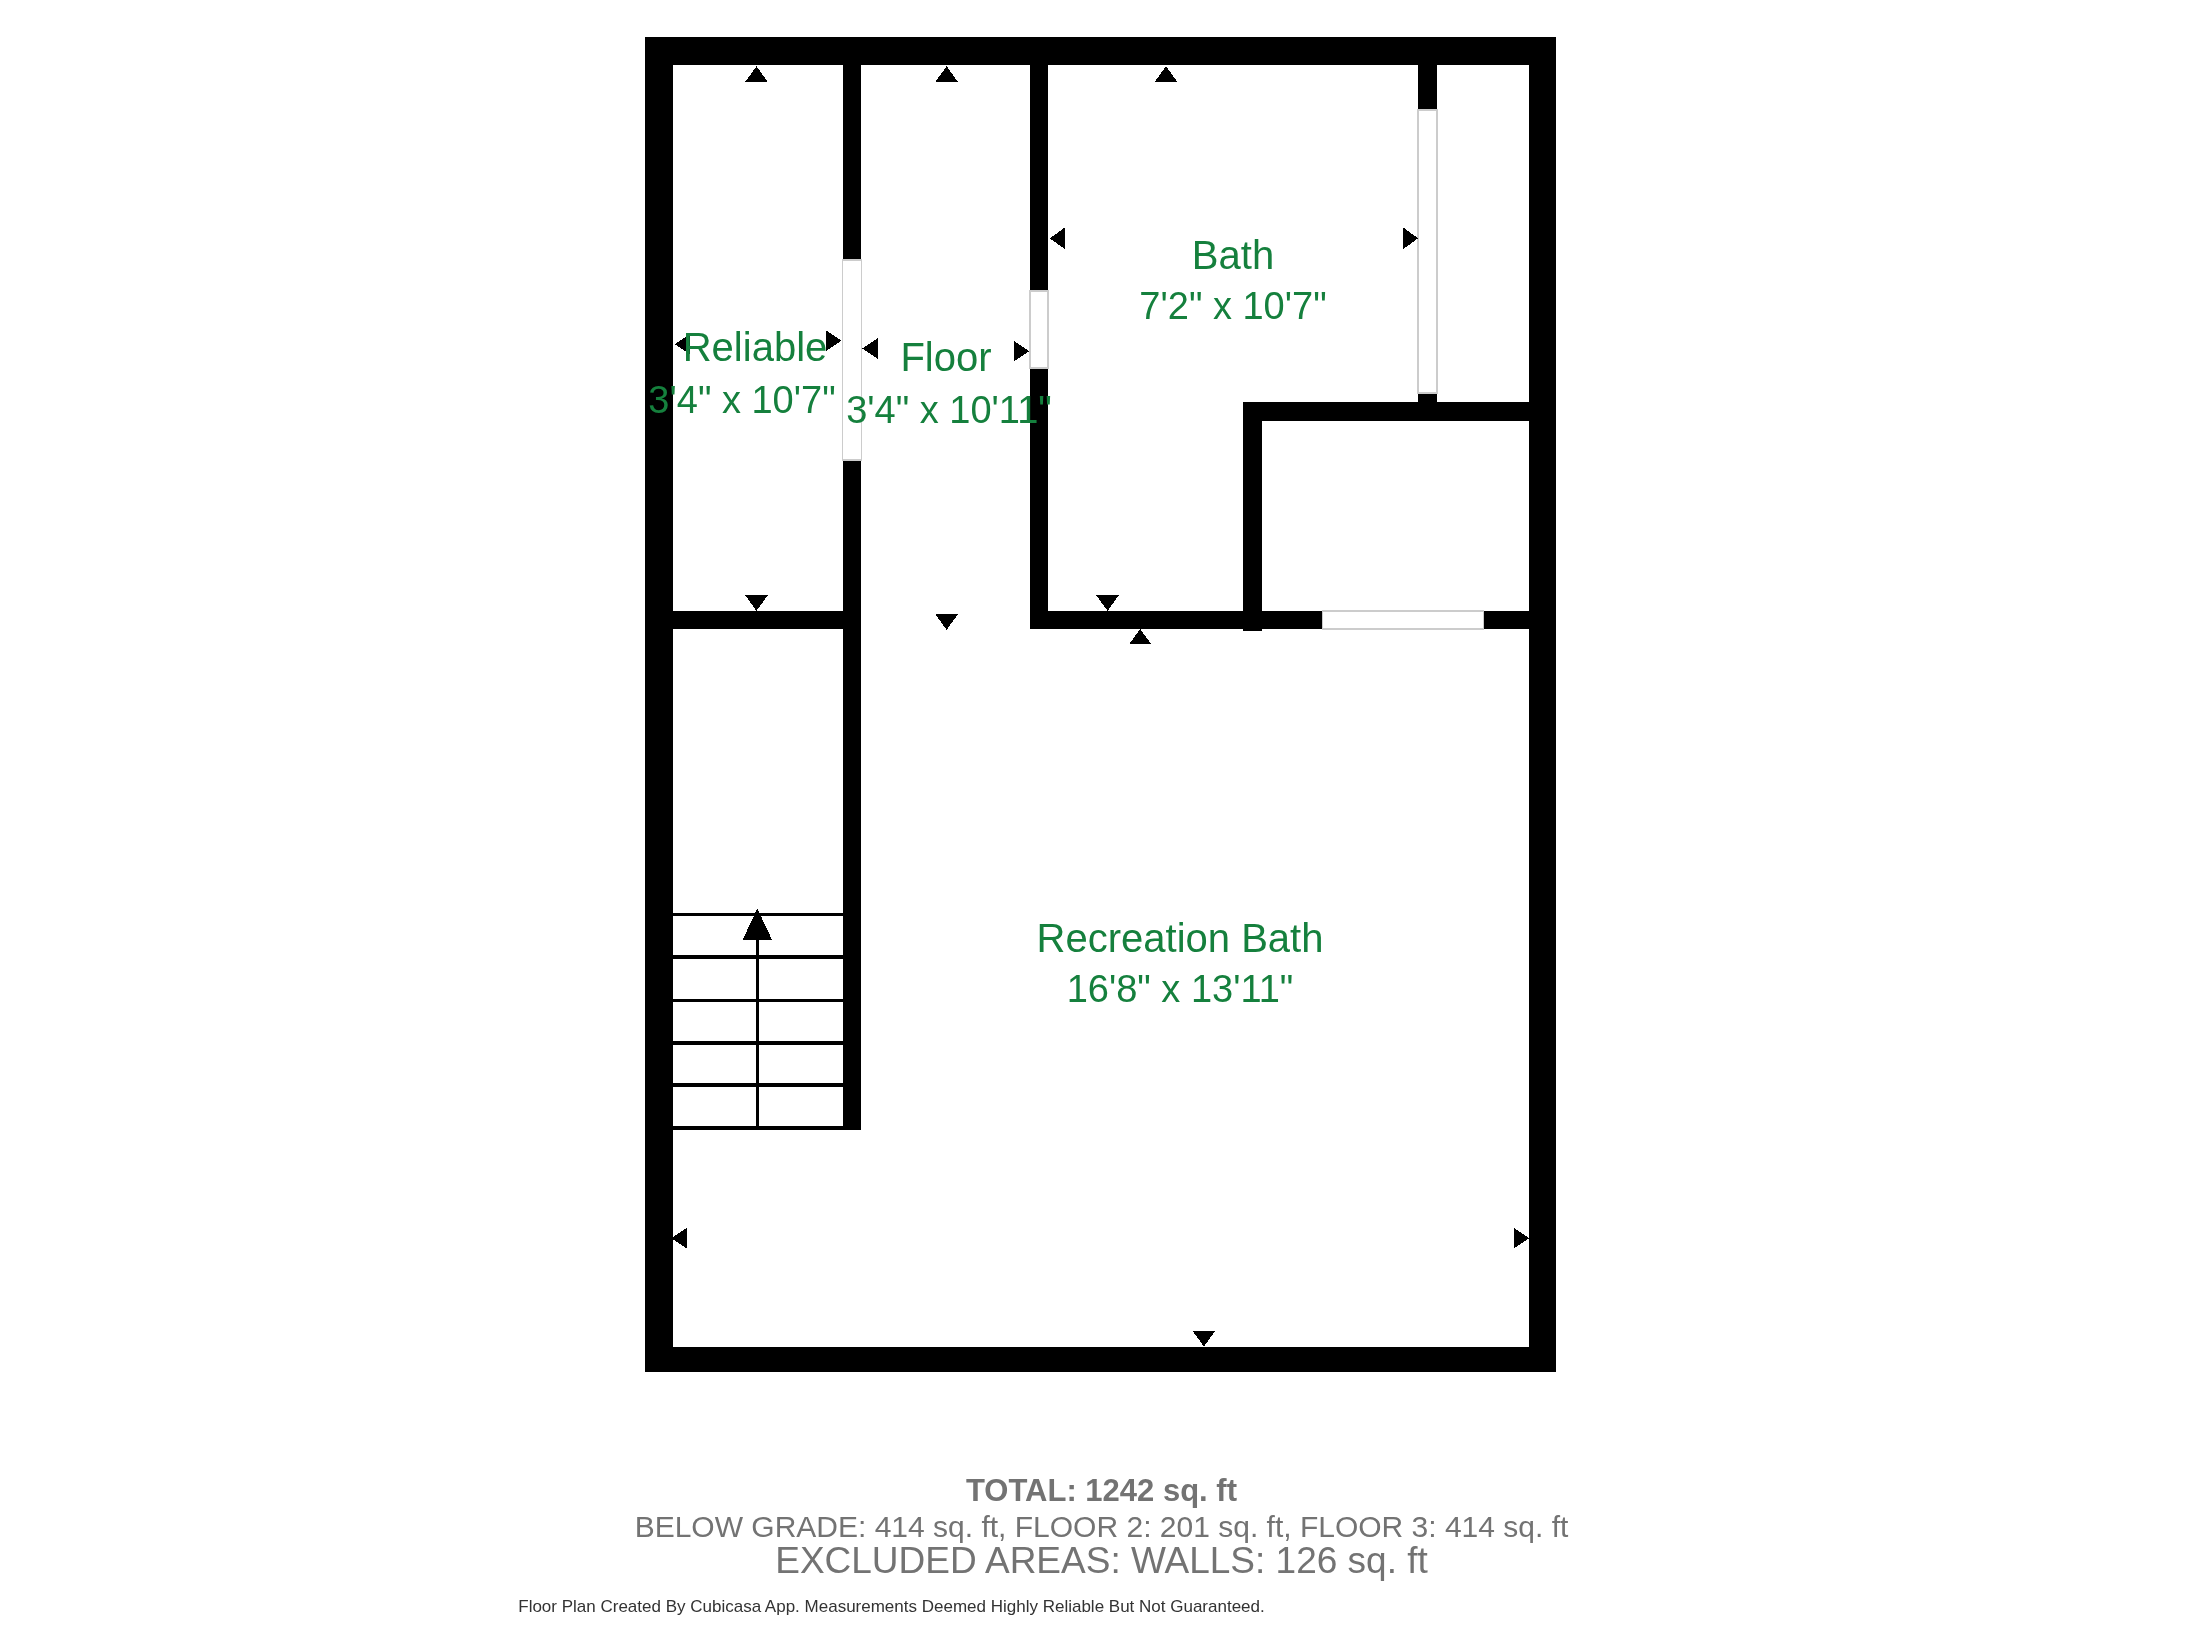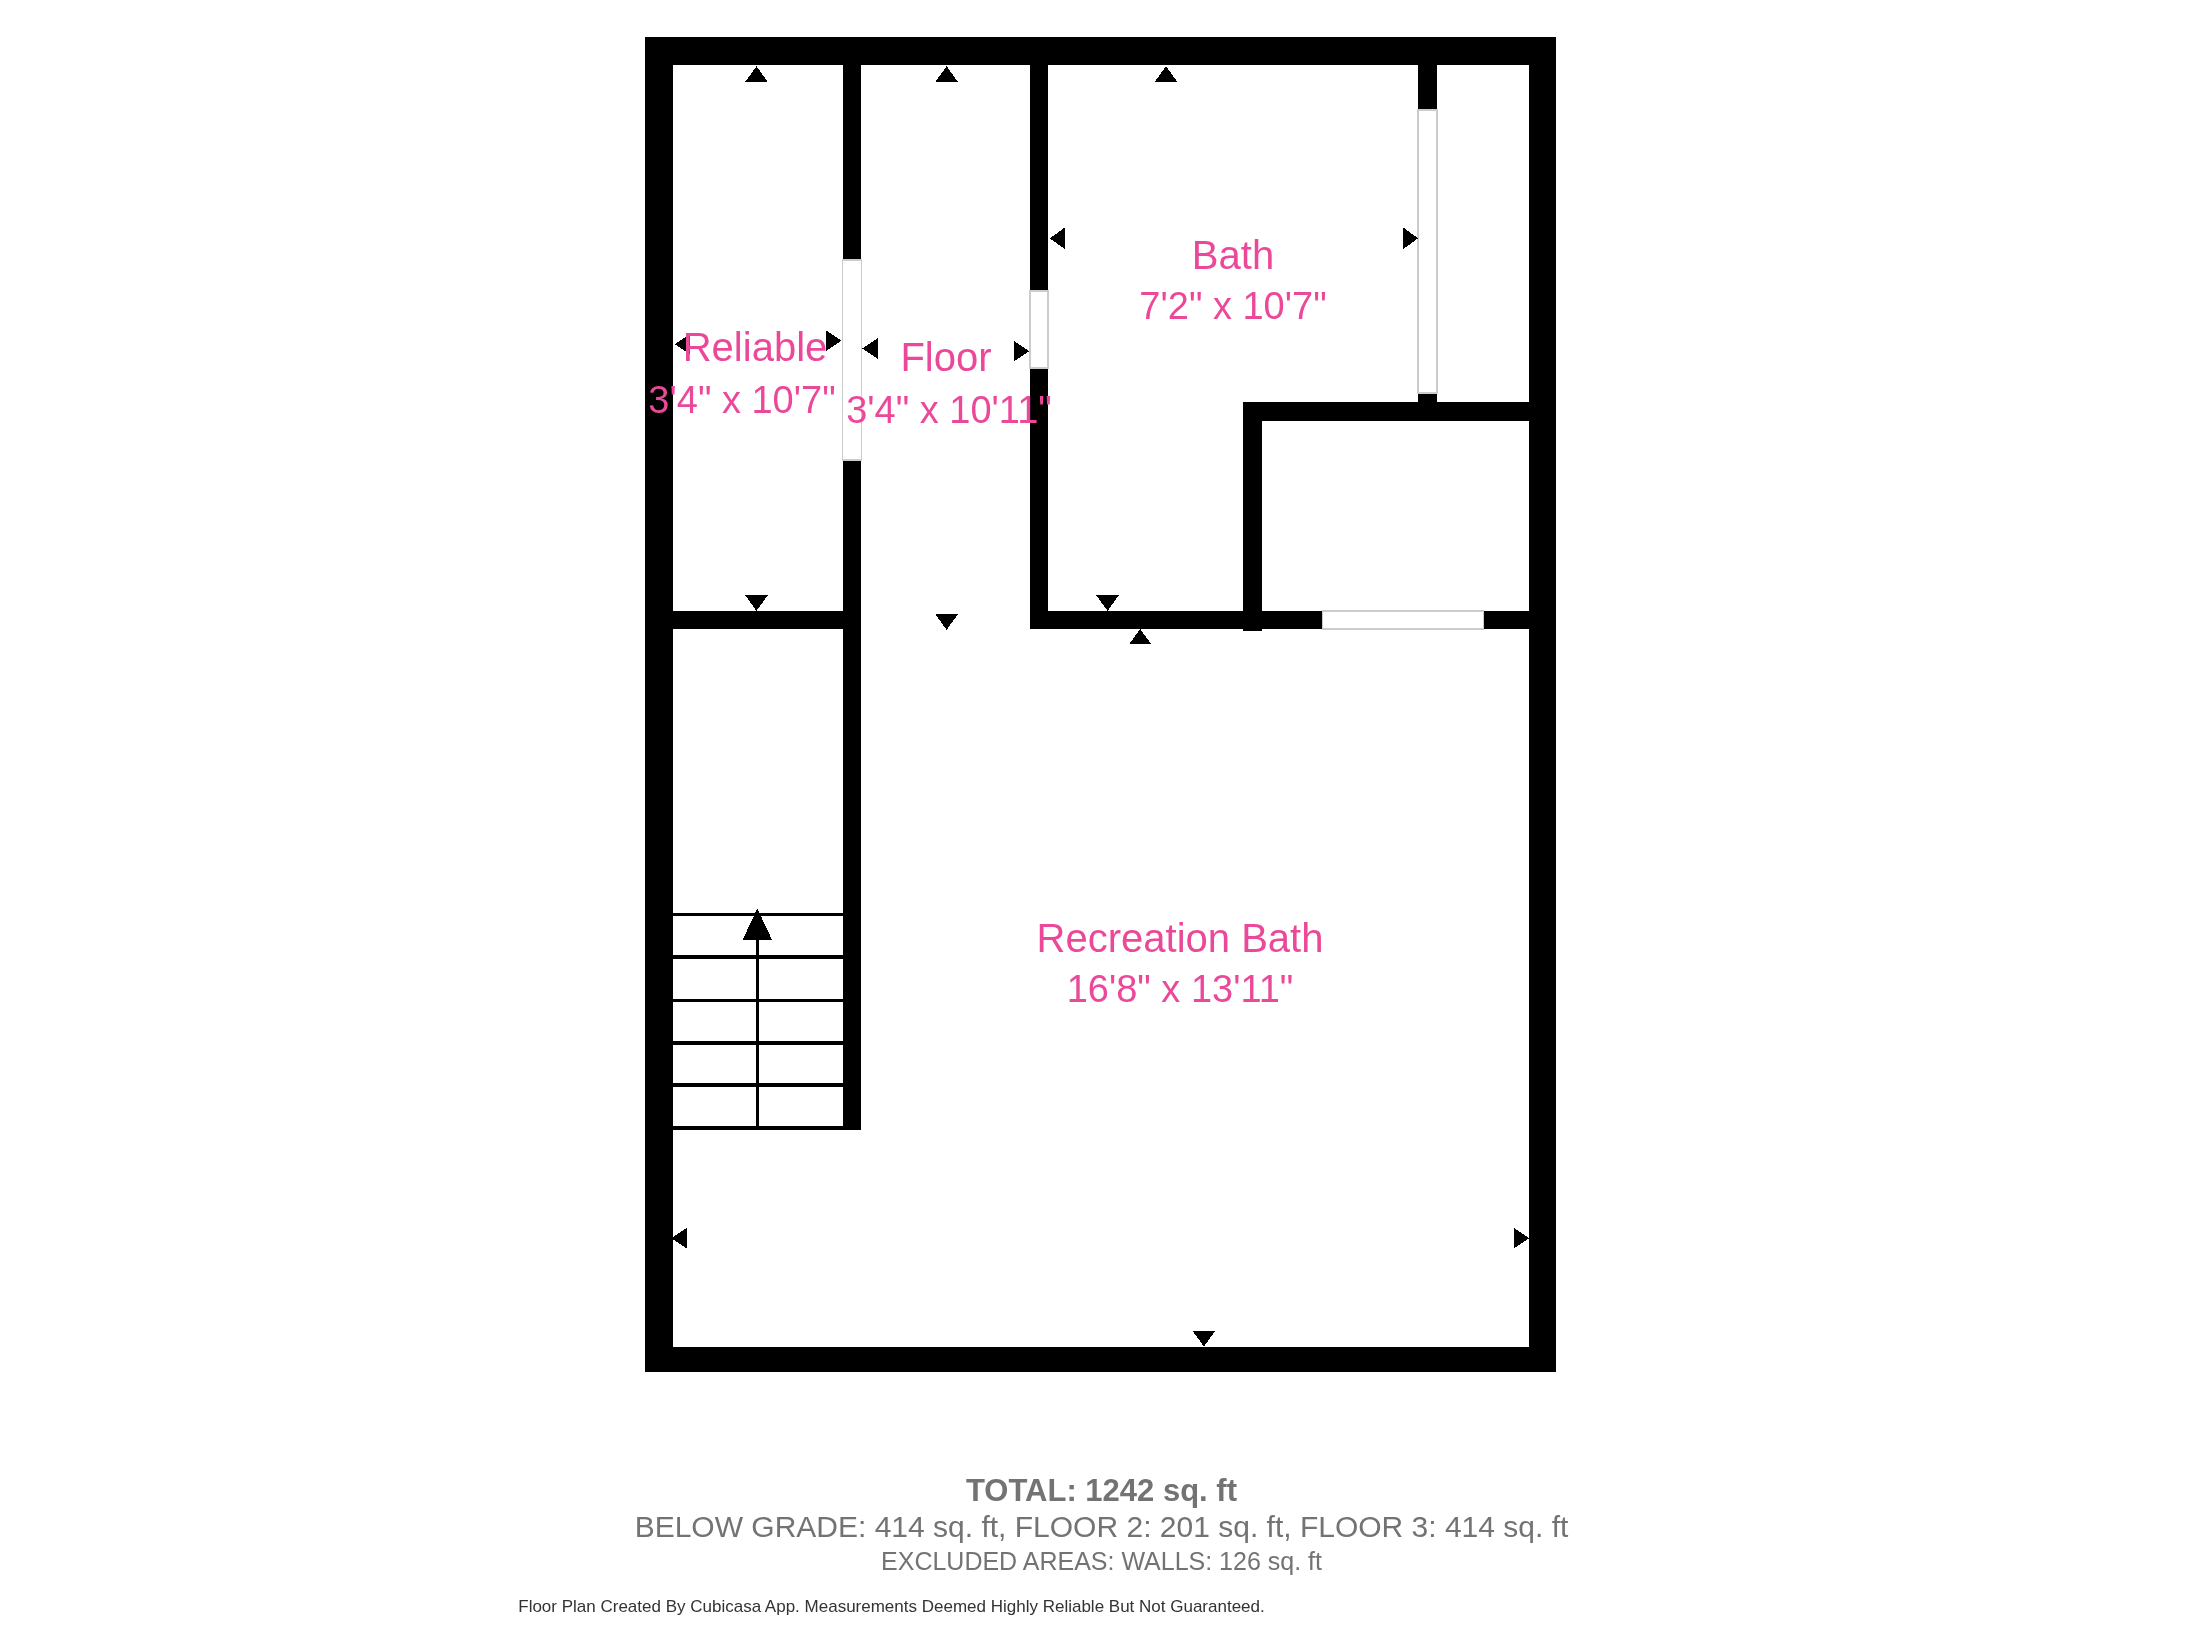--- a/index.html
+++ b/index.html
@@ -2,28 +2,28 @@
 <html style="font-size:13.8px"><head>
 <meta charset="utf-8">
 <style>
   * { margin: 0; padding: 0; box-sizing: border-box; }
   html, body { width: 2203px; height: 1652px; background: #ffffff; overflow: hidden; }
   body { font-family: "Liberation Sans", "DejaVu Sans", sans-serif; }
   .page { position: relative; width: 2203px; height: 1652px; background: #fff; }
   .plan-svg { position: absolute; left: 0; top: 0; width: 2203px; height: 1652px; }
 
   .room-label { position: absolute; transform: translate(-50%, -50%); white-space: nowrap;
-                color: #ec4899; text-align: center; line-height: 1; }
+                color: #15803d; text-align: center; line-height: 1; }
   .room-name { font-size: 40px; }
   .room-dims { font-size: 38px; }
 
   .summary { position: absolute; left: 0; top: 1473px; width: 2203px; text-align: center; color: #737373; }
   .summary-total { font-size: 31px; font-weight: bold; line-height: 36px; }
   .summary-floors { font-size: 30px; line-height: 35px; }
-  .summary-excluded { font-size: 25px; line-height: 34px; }
+  .summary-excluded { font-size: 37px; line-height: 34px; }
   .disclaimer { position: absolute; left: 0; top: 1597px; width: 1783px; text-align: center;
                 font-size: 17px; color: #333; }
 </style>
 </head>
 <body>
 
 <div class="page">
 
   <svg class="plan-svg" viewBox="0 0 2560 1920" shape-rendering="crispEdges">
 

